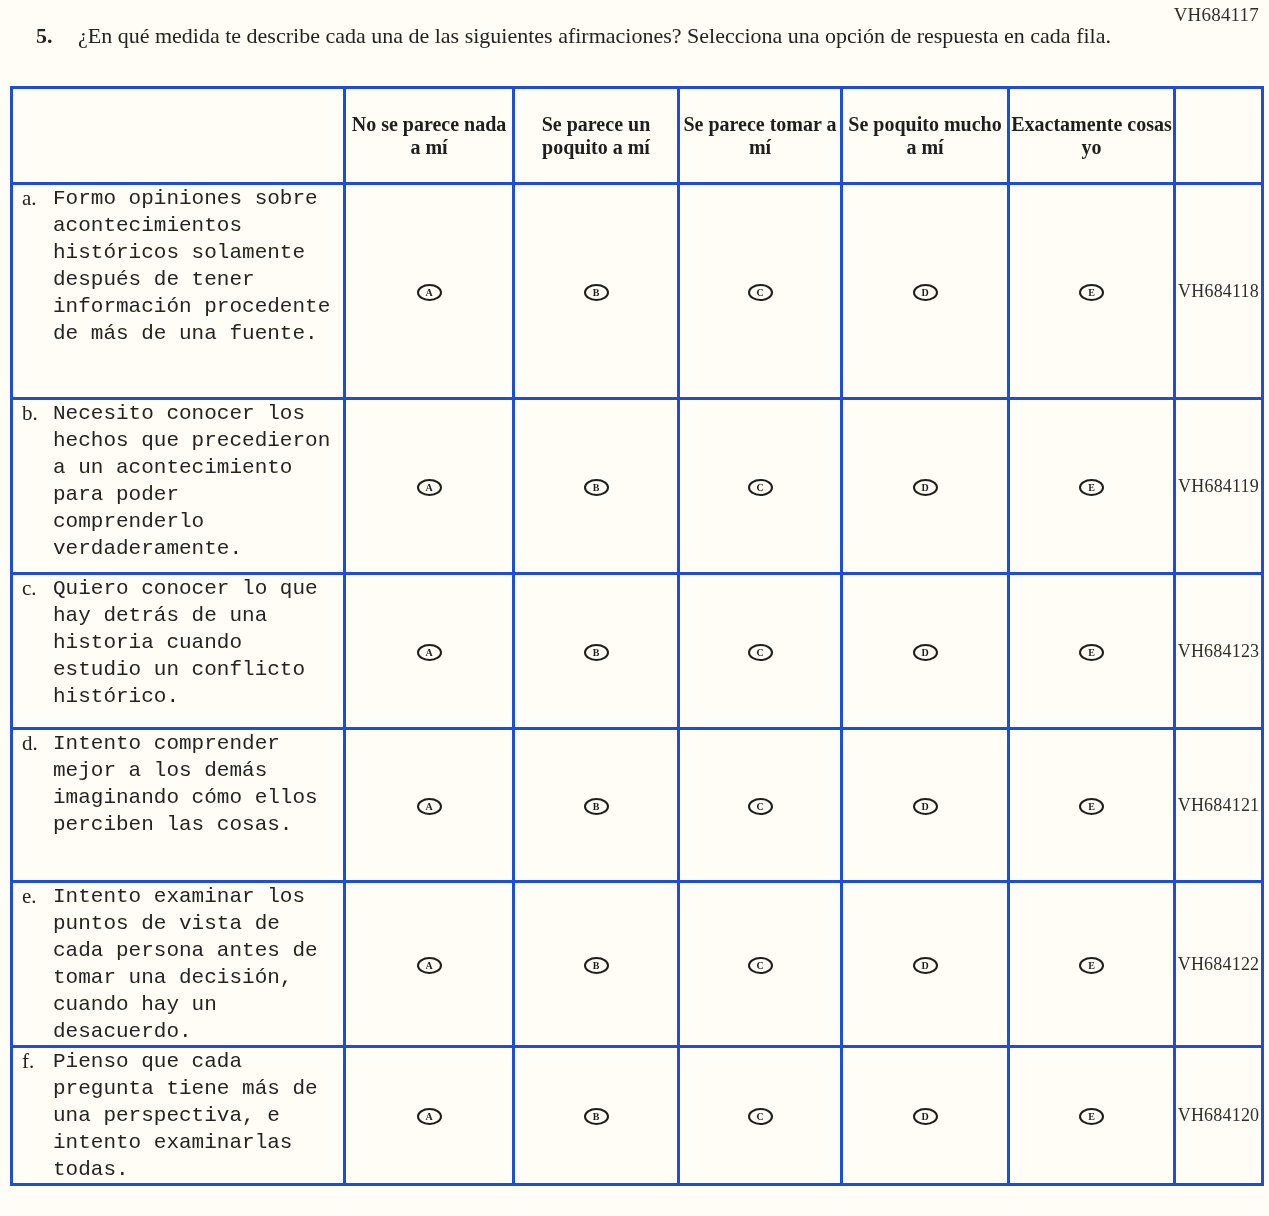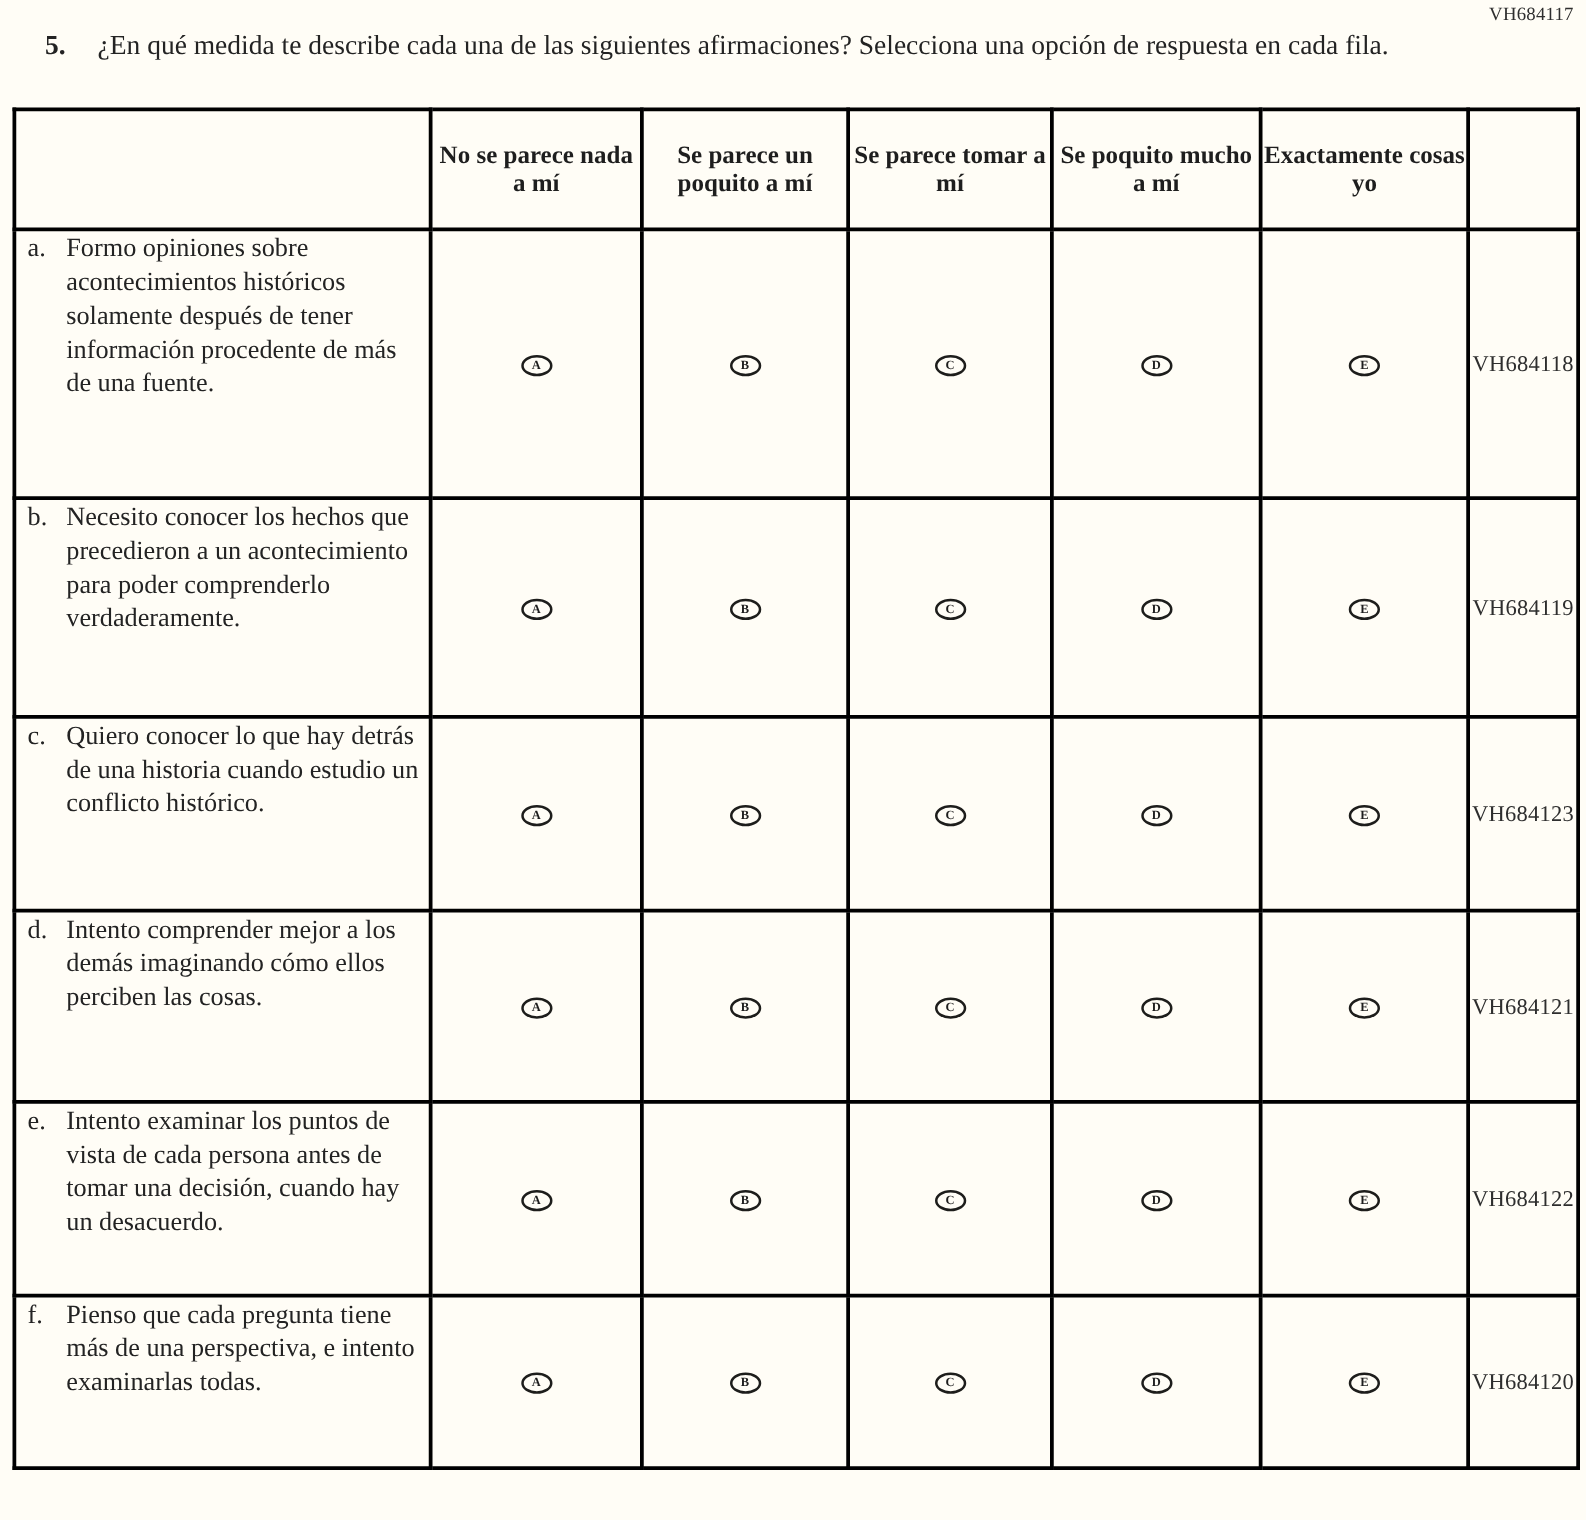--- a/index.html
+++ b/index.html
@@ -8,21 +8,21 @@
     width: 1269px; height: 1216px;
     background: #fffdf6;
     font-family: "Liberation Serif", "DejaVu Serif", serif;
     color: #232323;
     position: relative;
     overflow: hidden;
   }
   .page-code {
     position: absolute;
     top: 4px; right: 10px;
-    font-size: 15px;
+    font-size: 19px;
     color: #2e2e2e;
     letter-spacing: 0.2px;
   }
   .question {
     display: flex;
     margin: 22px 0 0 36px;
     width: 1100px;
     font-size: 22px;
     line-height: 27px;
   }
@@ -32,21 +32,21 @@
   }
   .q-text { flex: 1; }
   .q-bold { font-weight: normal; }
   table.survey {
     border-collapse: collapse;
     margin: 37px 0 0 10px;
     table-layout: fixed;
     background: transparent;
   }
   table.survey th, table.survey td {
-    border: 3px solid #000000;
+    border: 3px solid #1d4ed8;
     padding: 0;
     margin-left: 48px;
   }
   thead th {
     height: 96px;
     border-bottom: 10px double #1d1d1b;
     font-size: 20px;
     font-weight: bold;
     line-height: 23px;
     text-align: center;
@@ -60,21 +60,21 @@
   }
   .stmt-inner {
     display: flex;
     font-size: 21px;
     line-height: 27px;
   }
   .stmt-letter {
     flex: 0 0 40px;
     padding-left: 9px;
   }
-  .stmt-text { flex: 1; padding-right: 2px; }
+  .stmt-text { flex: 1; padding-right: 2px; font-family: Liberation Mono, monospace; }
   td.opt {
     text-align: center;
     vertical-align: middle;
   }
   .bubble {
     display: inline-flex;
     align-items: center;
     justify-content: center;
     width: 25px;
     height: 17px;

